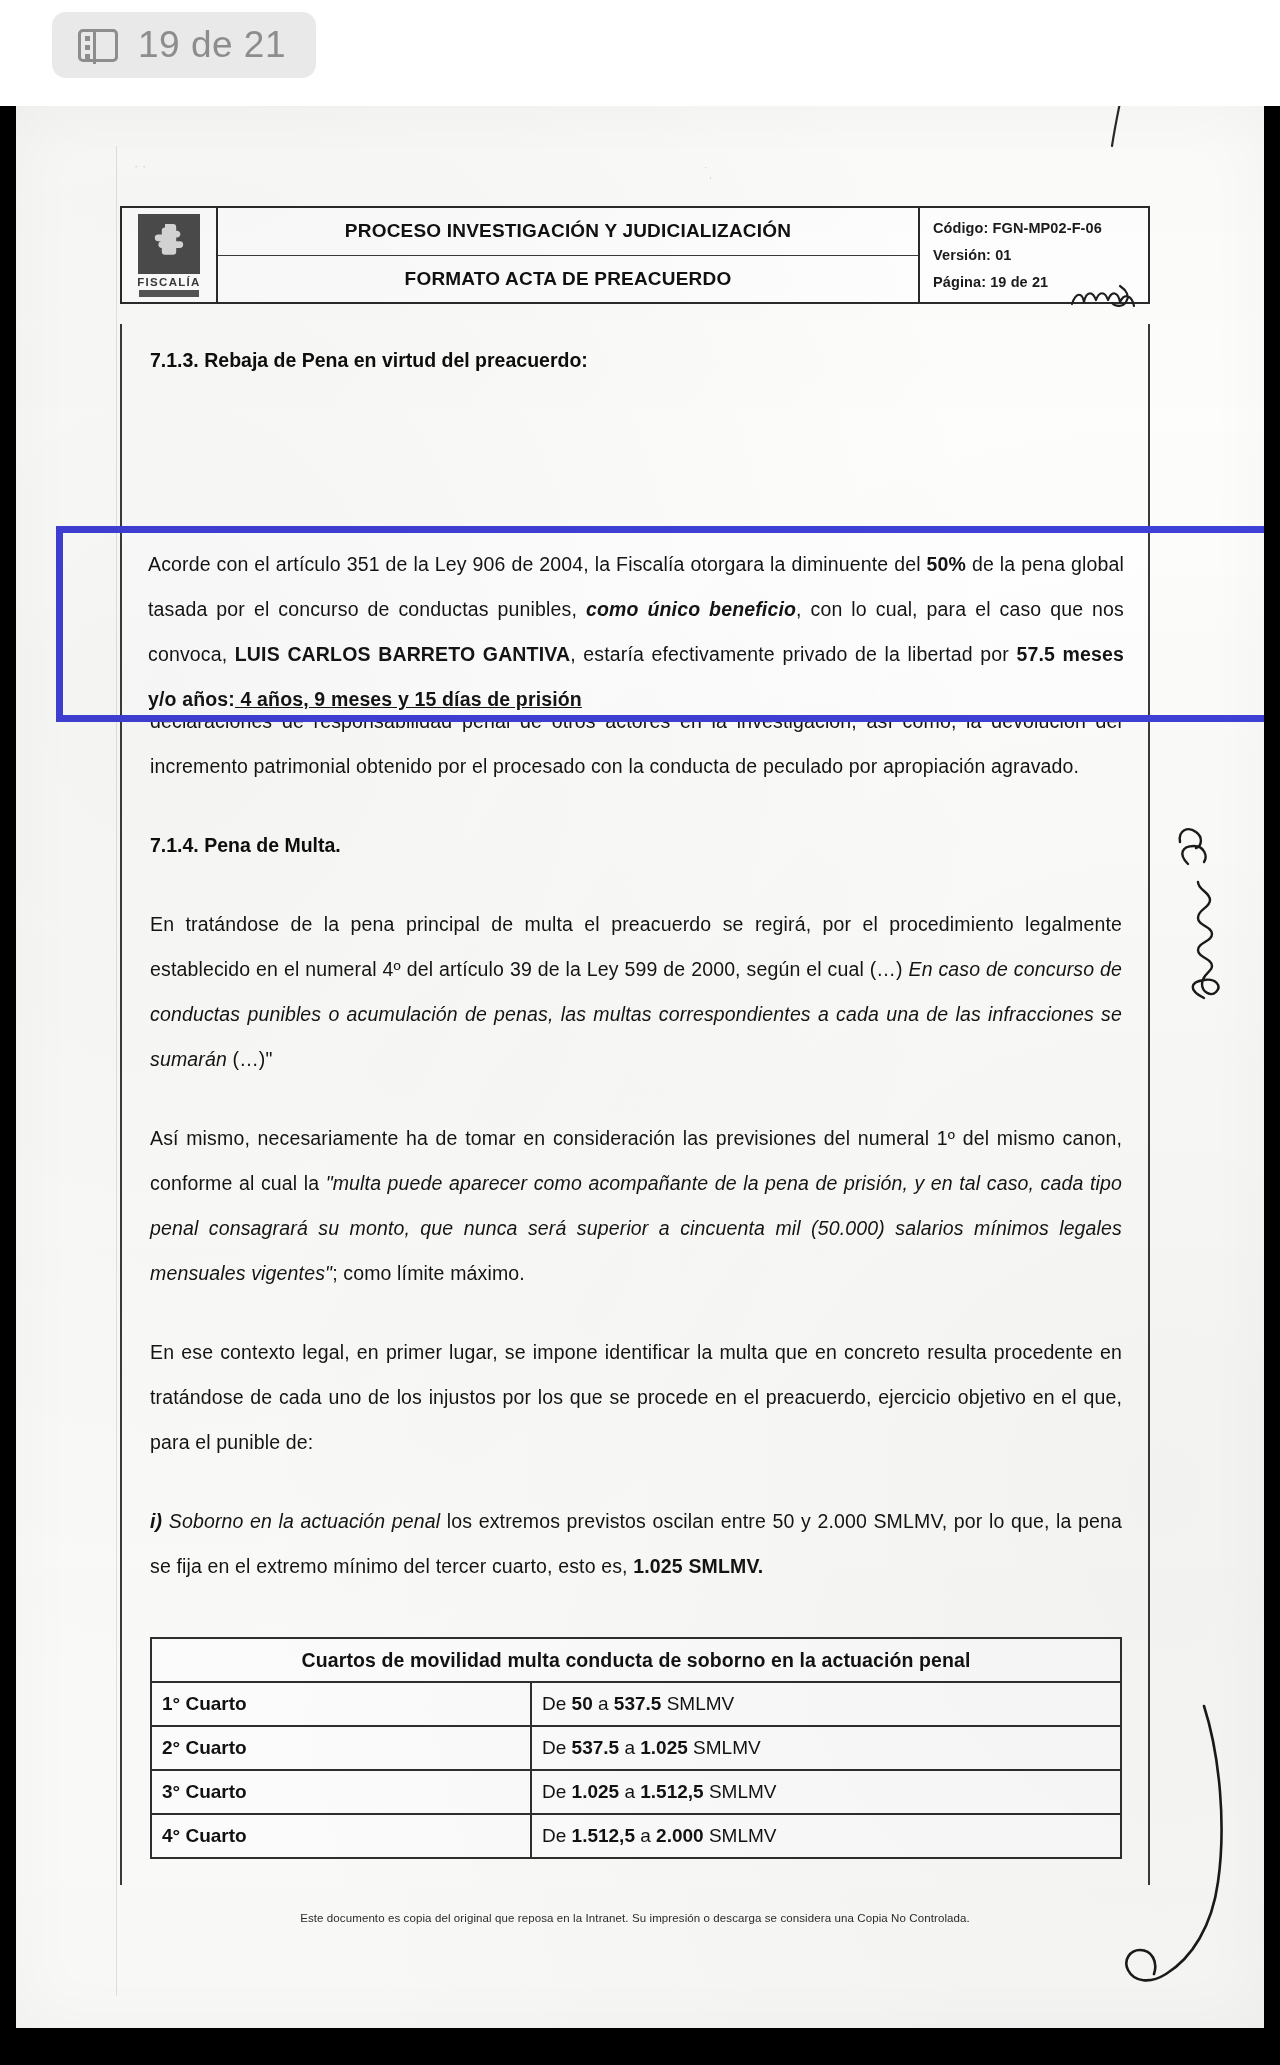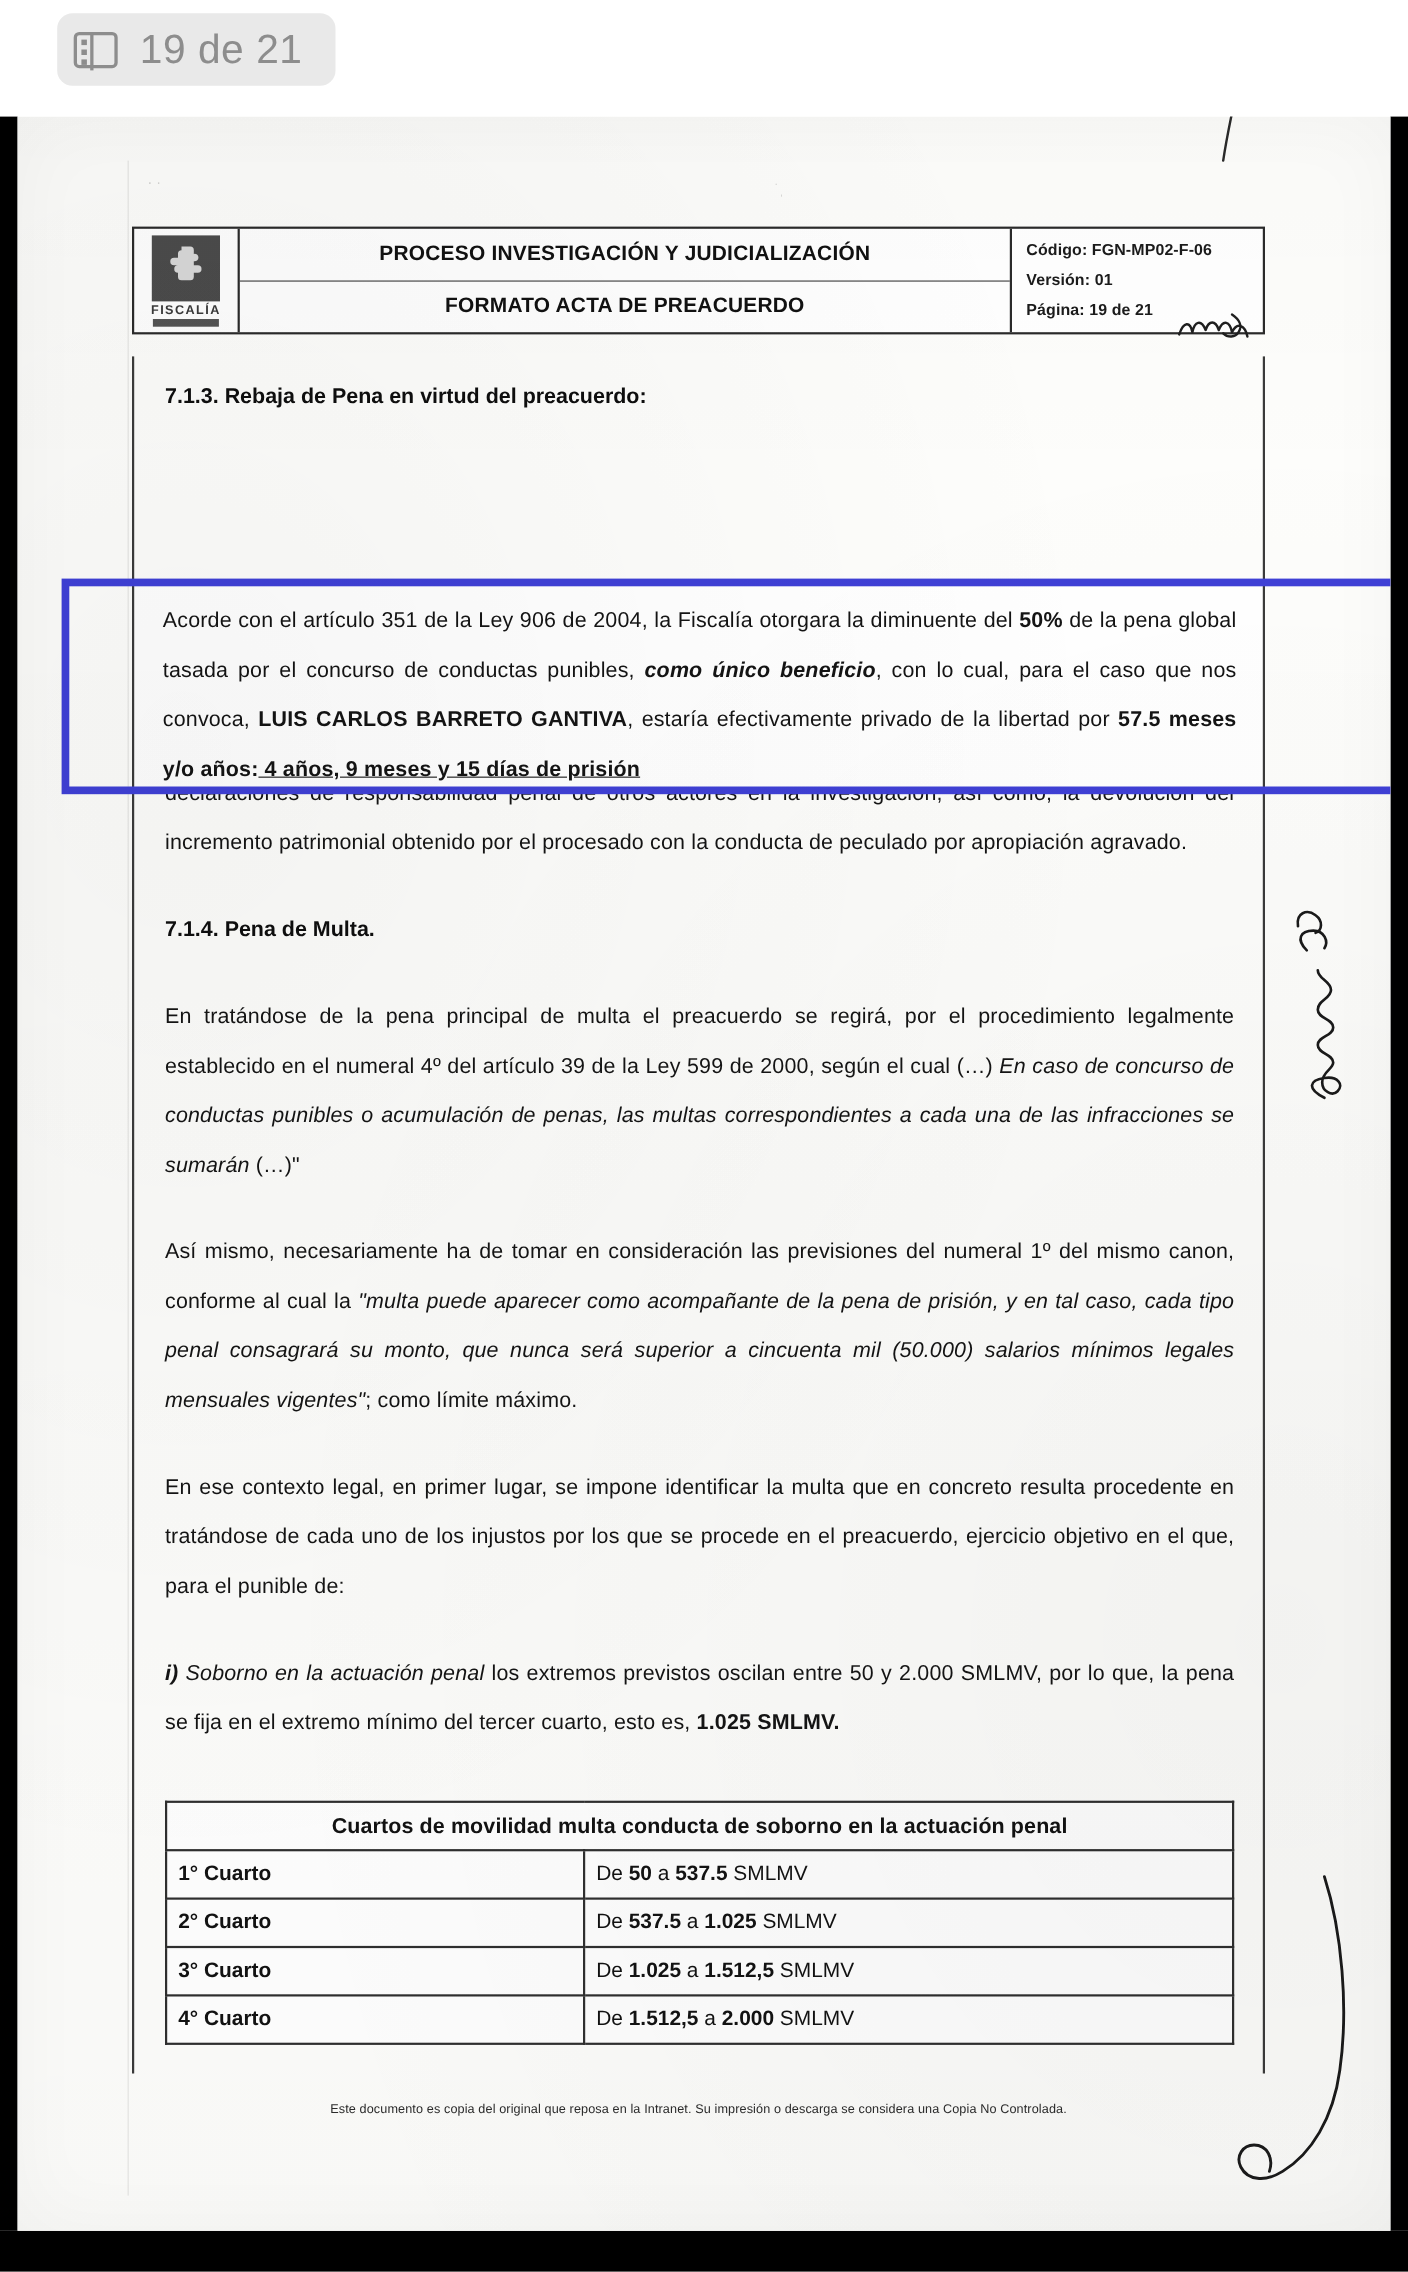--- a/index.html
+++ b/index.html
@@ -48,21 +48,21 @@
   }
 
   
   #page-pill {
     position: absolute;
     left: 52px; top: 12px;
     height: 66px;
     display: flex;
     align-items: center;
     gap: 20px;
-    padding: 0 30px 0 15px;
+    padding: 0 30px 0 26px;
     background: #e9e9e9;
     border-radius: 14px;
     color: #8a8a8a;
     z-index: 30;
     user-select: none;
     text-align: right;
   }
   #page-pill .pill-label {
     font-size: 37px;
     font-weight: 400;

